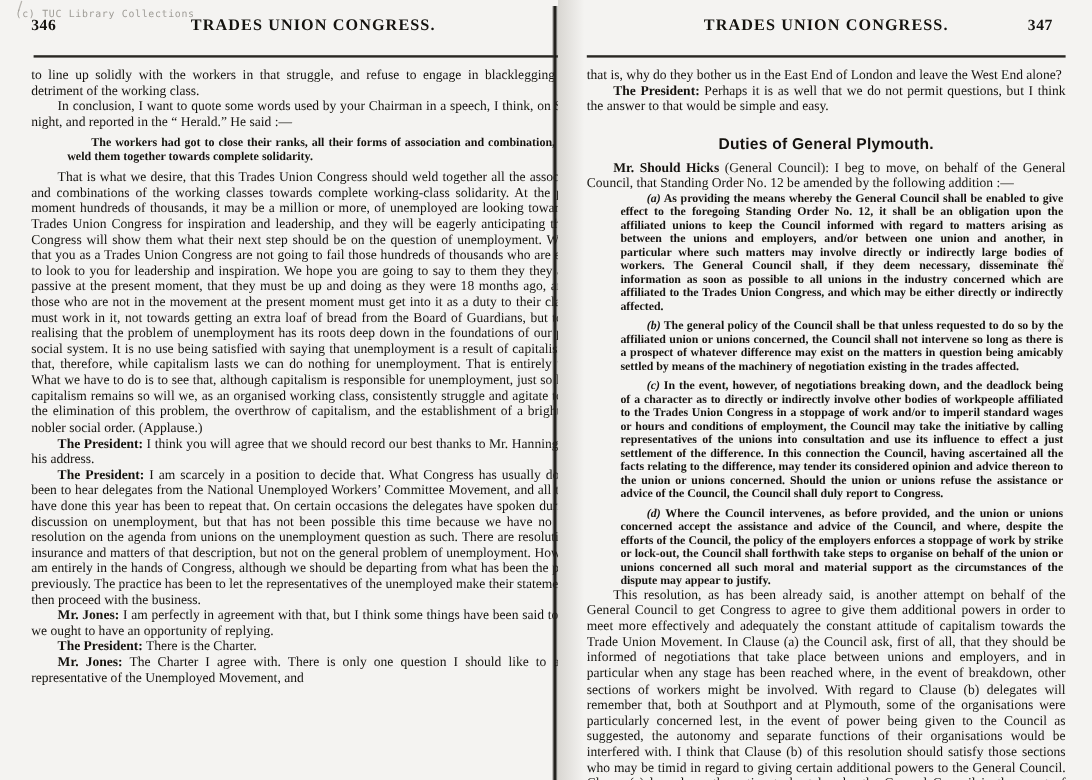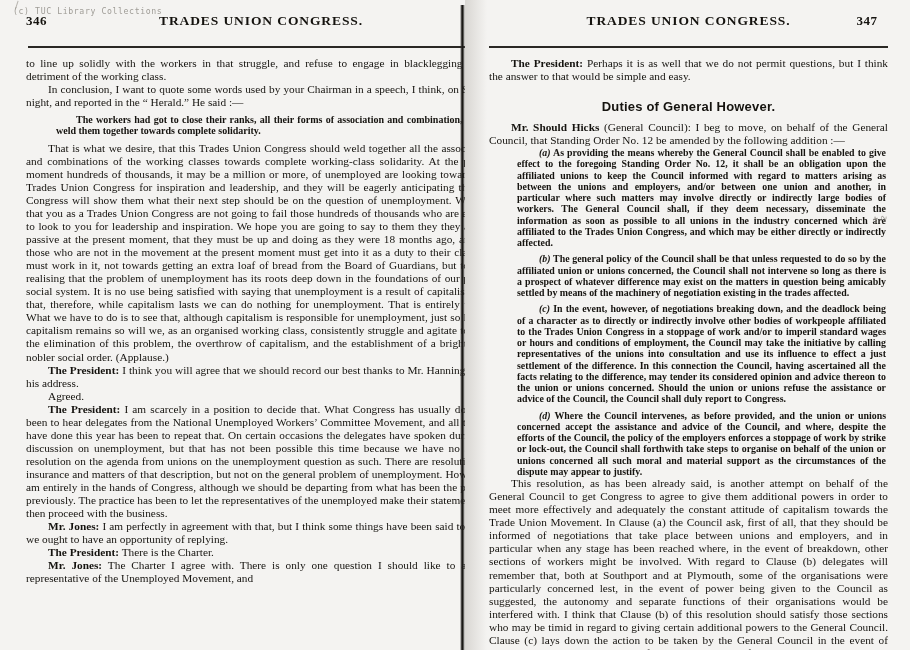--- a/index.html
+++ b/index.html
@@ -174,39 +174,39 @@
       <div class="title">TRADES UNION CONGRESS.</div>
       <div class="folio"></div>
     </div>
     <div class="head-rule"></div>
     <div id="left-body">
         <p class="body cont"><span>to line up solidly with the workers in that struggle, and refuse to engage in blacklegging to the detriment of the working class.</span></p>
         <p class="body"><span>In conclusion, I want to quote some words used by your Chairman in a speech, I think, on Sunday night, and reported in the “ Herald.” He said :—</span></p>
         <p class="quote"><span>The workers had got to close their ranks, all their forms of association and combination, and weld them together towards complete solidarity.</span></p>
         <p class="body"><span>That is what we desire, that this Trades Union Congress should weld together all the associations and combinations of the working classes towards complete working-class solidarity. At the present moment hundreds of thousands, it may be a million or more, of unemployed are looking towards this Trades Union Congress for inspiration and leadership, and they will be eagerly anticipating that this Congress will show them what their next step should be on the question of unemployment. We hope that you as a Trades Union Congress are not going to fail those hundreds of thousands who are entitled to look to you for leadership and inspiration. We hope you are going to say to them they they are too passive at the present moment, that they must be up and doing as they were 18 months ago, and that those who are not in the movement at the present moment must get into it as a duty to their class and must work in it, not towards getting an extra loaf of bread from the Board of Guardians, but towards realising that the problem of unemployment has its roots deep down in the foundations of our present social system. It is no use being satisfied with saying that unemployment is a result of capitalism, and that, therefore, while capitalism lasts we can do nothing for unemployment. That is entirely wrong. What we have to do is to see that, although capitalism is responsible for unemployment, just so long as capitalism remains so will we, as an organised working class, consistently struggle and agitate towards the elimination of this problem, the overthrow of capitalism, and the establishment of a brighter and nobler social order. (Applause.)</span></p>
         <p class="body"><span class="speaker">The President:</span><span> I think you will agree that we should record our best thanks to Mr. Hannington for his address.</span></p>
-        <p class="body"><span>Agreed.</span></p>
         <p class="body"><span class="speaker">The President:</span><span> I am scarcely in a position to decide that. What Congress has usually done has been to hear delegates from the National Unemployed Workers’ Committee Movement, and all that we have done this year has been to repeat that. On certain occasions the delegates have spoken during the discussion on unemployment, but that has not been possible this time because we have no special resolution on the agenda from unions on the unemployment question as such. There are resolutions on insurance and matters of that description, but not on the general problem of unemployment. However, I am entirely in the hands of Congress, although we should be departing from what has been the practice previously. The practice has been to let the representatives of the unemployed make their statement, and then proceed with the business.</span></p>
         <p class="body"><span class="speaker">Mr. Jones:</span><span> I am perfectly in agreement with that, but I think some things have been said to which we ought to have an opportunity of replying.</span></p>
         <p class="body"><span class="speaker">The President:</span><span> There is the Charter.</span></p>
         <p class="body"><span class="speaker">Mr. Jones:</span><span> The Charter I agree with. There is only one question I should like to ask the representative of the Unemployed Movement, and</span></p>
       </div>
     <div class="tone-left"></div>
   </div>
 
   <div class="page page-right">
     <div class="running-head">
       <div class="title">TRADES UNION CONGRESS.</div>
       <div class="folio">347</div>
     </div>
     <div class="head-rule"></div>
     <div id="right-body-top">
+        <p class="body cont"><span>that is, why do they bother us in the East End of London and leave the West End alone?</span></p>
         <p class="body"><span class="speaker">The President:</span><span> Perhaps it is as well that we do not permit questions, but I think the answer to that would be simple and easy.</span></p>
       </div>
-    <div class="sec-head">Duties of General However.</div>
+    <div class="sec-head">Duties of General Plymouth.</div>
     <div id="right-body-bottom">
         <p class="body"><span class="speaker">Mr. Should Hicks</span><span> (General Council): I beg to move, on behalf of the General Council, that Standing Order No. 12 be amended by the following addition :—</span></p>
         <p class="clause"><i>(a)</i><span> As providing the means whereby the General Council shall be enabled to give effect to the foregoing Standing Order No. 12, it shall be an obligation upon the affiliated unions to keep the Council informed with regard to matters arising as between the unions and employers, and/or between one union and another, in particular where such matters may involve directly or indirectly large bodies of workers. The General Council shall, if they deem necessary, disseminate the information as soon as possible to all unions in the industry concerned which are affiliated to the Trades Union Congress, and which may be either directly or indirectly affected.</span></p>
         <p class="clause"><i>(b)</i><span> The general policy of the Council shall be that unless requested to do so by the affiliated union or unions concerned, the Council shall not intervene so long as there is a prospect of whatever difference may exist on the matters in question being amicably settled by means of the machinery of negotiation existing in the trades affected.</span></p>
         <p class="clause"><i>(c)</i><span> In the event, however, of negotiations breaking down, and the deadlock being of a character as to directly or indirectly involve other bodies of workpeople affiliated to the Trades Union Congress in a stoppage of work and/or to imperil standard wages or hours and conditions of employment, the Council may take the initiative by calling representatives of the unions into consultation and use its influence to effect a just settlement of the difference. In this connection the Council, having ascertained all the facts relating to the difference, may tender its considered opinion and advice thereon to the union or unions concerned. Should the union or unions refuse the assistance or advice of the Council, the Council shall duly report to Congress.</span></p>
         <p class="clause"><i>(d)</i><span> Where the Council intervenes, as before provided, and the union or unions concerned accept the assistance and advice of the Council, and where, despite the efforts of the Council, the policy of the employers enforces a stoppage of work by strike or lock-out, the Council shall forthwith take steps to organise on behalf of the union or unions concerned all such moral and material support as the circumstances of the dispute may appear to justify.</span></p>
         <p class="body"><span>This resolution, as has been already said, is another attempt on behalf of the General Council to get Congress to agree to give them additional powers in order to meet more effectively and adequately the constant attitude of capitalism towards the Trade Union Movement. In Clause (a) the Council ask, first of all, that they should be informed of negotiations that take place between unions and employers, and in particular when any stage has been reached where, in the event of breakdown, other sections of workers might be involved. With regard to Clause (b) delegates will remember that, both at Southport and at Plymouth, some of the organisations were particularly concerned lest, in the event of power being given to the Council as suggested, the autonomy and separate functions of their organisations would be interfered with. I think that Clause (b) of this resolution should satisfy those sections who may be timid in regard to giving certain additional powers to the General Council. Clause (c) lays down the action to be taken by the General Council in the event of negotiations breaking down, and of the deadlock being of such a character as to involve directly or indirectly other bodies of workpeople affiliated to the Trades Union Congress in a stoppage of work, or to imperil the standard of wages or hours and conditions of employment ; and I think</span></p>
       </div>
     <div class="margin-mark">✝ ∿</div>
     <div class="tone-right"></div>

